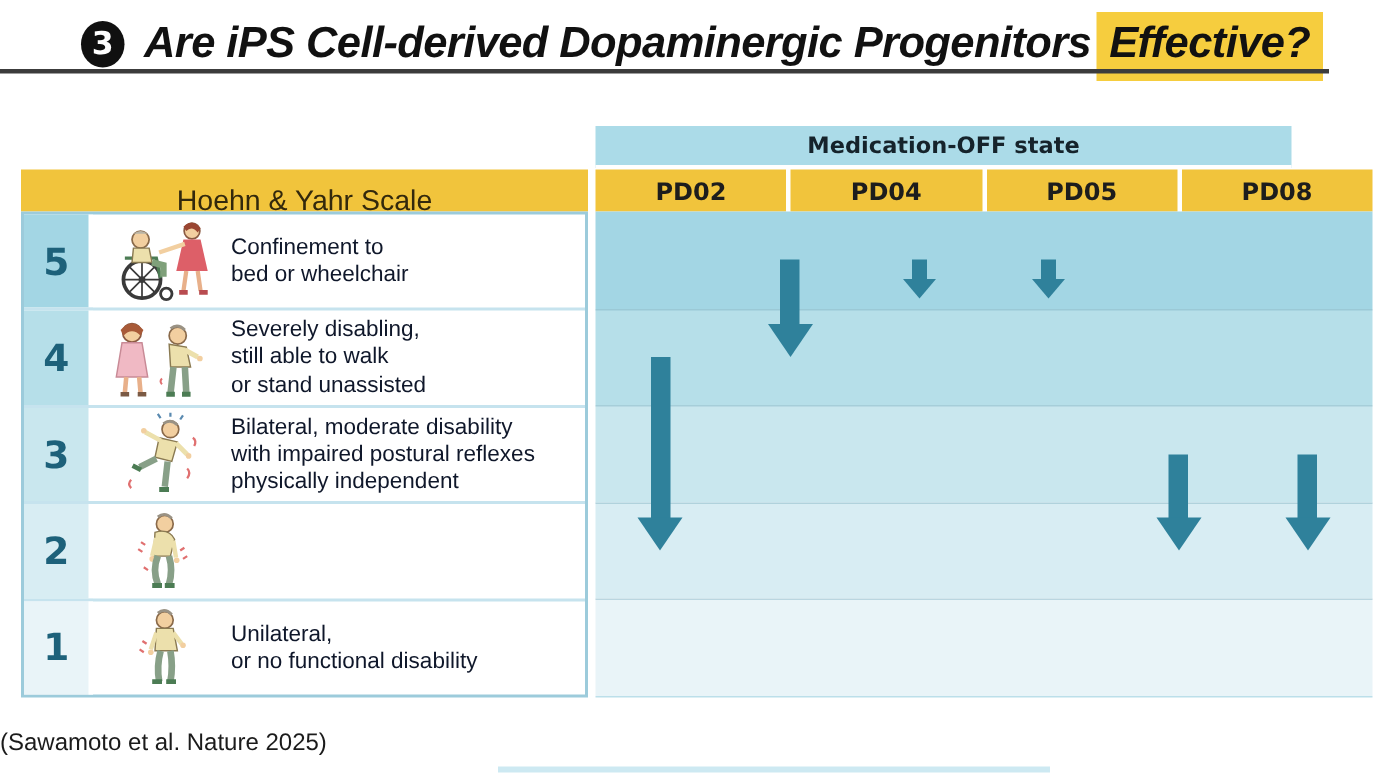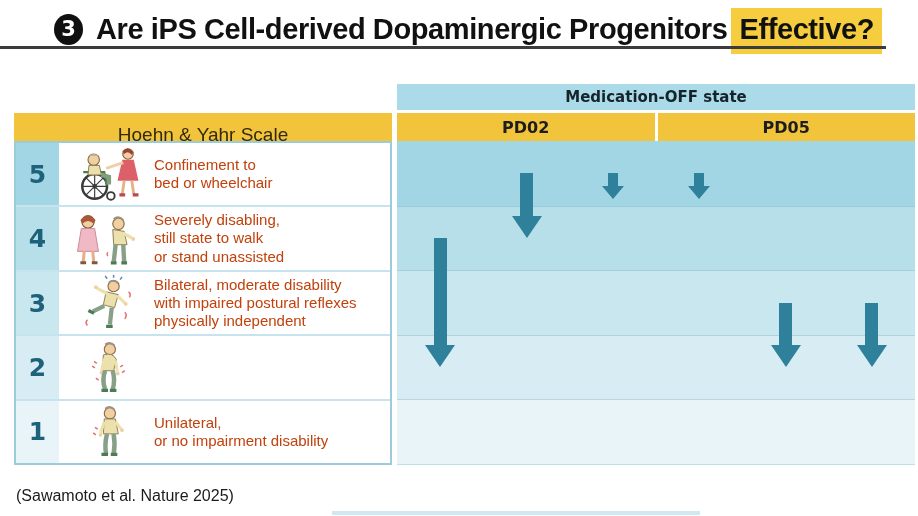--- a/index.html
+++ b/index.html
@@ -10,29 +10,29 @@
   
   .title-bar{
     position:absolute;left:54px;top:6px;height:46px;display:flex;align-items:center;gap:13px;z-index:1;
   }
   .badge{
     width:29px;height:31px;border-radius:50%;background:#101010;color:#fff;
     display:flex;align-items:center;justify-content:center;
     font-size:21px;font-weight:bold;font-family:"DejaVu Sans",sans-serif;
   }
   h1.title{
-    margin:0;font-size:29px;font-weight:bold;color:#111;letter-spacing:-0.4px;white-space:nowrap;
+    margin:0;font-size:29px;font-weight:bold;color:#111;letter-spacing:-0.4px;white-space:nowrap;font-style:italic;
   }
   h1.title mark{
     background:var(--yellow-bright);color:#111;padding:5px 8px 9px 8px;margin-left:4px;
   }
   .title-rule{position:absolute;left:0;top:46px;width:886px;height:3px;background:#3c3c3c;z-index:2;}
   
   .medoff-header{
-    position:absolute;left:397px;top:84px;width:518px;height:28px;background:var(--blue-header);
+    position:absolute;left:397px;top:84px;width:464px;height:28px;background:var(--blue-header);
     display:flex;align-items:center;justify-content:center;
     font-family:"DejaVu Sans",sans-serif;font-weight:bold;font-size:15px;color:#15232b;
     border-bottom:2px solid #fff;box-sizing:border-box;
   }
   .scale-header{
     position:absolute;left:14px;top:113px;width:378px;height:44px;background:var(--yellow);
     display:flex;align-items:center;justify-content:center;
     font-size:19px;color:#33290c;
   }
   .patient-row{
@@ -50,21 +50,21 @@
   .srow{flex:1;display:flex;align-items:stretch;min-height:0;}
   .srow + .srow{border-top:2px solid #c6e3ee;}
   .level{
     width:46px;flex:none;display:flex;align-items:center;justify-content:center;
     font-family:"DejaVu Sans",sans-serif;font-weight:bold;font-size:25px;color:var(--level-text);
     border-right:3px solid #fff;box-sizing:border-box;
   }
   .figure{width:92px;flex:none;display:flex;align-items:center;justify-content:center;}
   .desc{
     flex:1;display:flex;align-items:center;
-    font-size:15px;line-height:1.22;color:#c2410c;white-space:pre-line;padding-right:18px;
+    font-size:15px;line-height:1.22;color:#0f172a;white-space:pre-line;padding-right:18px;
   }
   
   .grid{
     position:absolute;left:397px;top:141px;width:518px;height:324px;
     border-bottom:1px solid #bcdfea;box-sizing:border-box;
   }
   .band{position:absolute;left:0;width:100%;height:20%;}
   .band + .band{border-top:1px solid rgba(110,165,185,0.38);box-sizing:border-box;}
   .arrow{
     position:absolute;transform:translateX(-50%);
@@ -72,39 +72,41 @@
   }
   .arrow .shaft{width:13px;flex:1;background:var(--teal);}
   .arrow .head{
     width:0;height:0;flex:none;margin-top:-1px;
     border-left:15px solid transparent;border-right:15px solid transparent;
     border-top:22px solid var(--teal);
   }
   .arrow.small .shaft{width:10px;}
   .arrow.small .head{border-left-width:11px;border-right-width:11px;border-top-width:13px;}
   
-  .citation{position:absolute;left:16px;top:487px;font-size:16px;color:#1b1b1b;}
+  .citation{position:absolute;left:0;top:487px;font-size:16px;color:#1b1b1b;}
   .bottom-bar{position:absolute;left:332px;top:511px;width:368px;height:4px;background:var(--bottom-bar);}
 </style>
 </head>
 <body>
 
 <div class="slide">
 
   <div class="title-bar">
     <span class="badge">3</span>
     <h1 class="title"><span>Are iPS Cell-derived Dopaminergic Progenitors</span><mark>Effective?</mark></h1>
   </div>
   <div class="title-rule"></div>
 
   <div class="medoff-header">Medication-OFF state</div>
   <div class="scale-header">Hoehn &amp; Yahr Scale</div>
   <div class="patient-row" id="patientRow">
       <div class="pcell">PD02</div>
+      <div class="pcell">PD04</div>
       <div class="pcell">PD05</div>
+      <div class="pcell">PD08</div>
     </div>
 
   <div class="scale-table">
 
     <div class="srow">
       <div class="level" style="background: rgb(163, 214, 228);">5</div>
       <div class="figure">
         <svg width="80" height="58" viewBox="0 0 84 60">
           <circle cx="28" cy="43" r="13" fill="none" stroke="#3a3a3a" stroke-width="2.6"></circle>
           <path d="M28 30 V56 M15 43 H41 M19 34 L37 52 M37 34 L19 52" stroke="#3a3a3a" stroke-width="1.2"></path>
@@ -140,21 +142,21 @@
           <path d="M48 9 q5 -4 10 1" fill="none" stroke="#9a9284" stroke-width="2"></path>
           <path d="M47 20 l12 2 l3 14 l-14 0 z" fill="#ece0ac" stroke="#8a7a52" stroke-width="1"></path>
           <path d="M58 24 l9 5" stroke="#ece0ac" stroke-width="3.6"></path>
           <circle cx="68.5" cy="30" r="2" fill="#f2cfa0"></circle>
           <path d="M50 36 l-2 18 M58 36 l1 18" stroke="#88a088" stroke-width="4.6"></path>
           <path d="M45 55 h6 M56 55 h6" stroke="#4c7c54" stroke-width="3.4"></path>
           <path d="M42 44 q-2 2 0 4" fill="none" stroke="#e07070" stroke-width="1.4"></path>
         </svg>
       </div>
       <div class="desc">Severely disabling,
-still state to walk
+still able to walk
 or stand unassisted</div>
     </div>
 
     <div class="srow">
       <div class="level" style="background: rgb(201, 231, 238);">3</div>
       <div class="figure">
         <svg width="64" height="56" viewBox="0 0 68 60">
           <circle cx="40" cy="12" r="6" fill="#f2cfa0" stroke="#8a6a4a" stroke-width="1.2"></circle>
           <path d="M35 8 q5 -4 10 1" fill="none" stroke="#9a9284" stroke-width="2"></path>
           <path d="M33 4 l-2 -3 M40 3 l0 -3 M47 5 l2 -3" stroke="#5a8ab0" stroke-width="1.6"></path>
@@ -198,21 +200,21 @@
           <path d="M26 16 h12 l3 16 h-16 z" fill="#ece0ac" stroke="#8a7a52" stroke-width="1"></path>
           <path d="M26 19 l-4 12 M38 19 l6 8" stroke="#ece0ac" stroke-width="3.2"></path>
           <circle cx="22" cy="33" r="2" fill="#f2cfa0"></circle>
             <circle cx="45" cy="28" r="2" fill="#f2cfa0"></circle>
           <path d="M29 32 q-3 11 -1 22 M36 32 q2 11 0 22" stroke="#88a088" stroke-width="4.8"></path>
           <path d="M23 54 h7 M33 54 h7" stroke="#4c7c54" stroke-width="3.4"></path>
           <path d="M16 25 l3 2 M14 31 l3 2" stroke="#e07070" stroke-width="1.6"></path>
         </svg>
       </div>
       <div class="desc">Unilateral,
-or no impairment disability</div>
+or no functional disability</div>
     </div>
 
   </div>
 
   <div class="grid" id="grid">
       <div class="band" style="top: 0%; background: rgb(163, 214, 228);"></div>
       <div class="band" style="top: 20%; background: rgb(182, 223, 233);"></div>
       <div class="band" style="top: 40%; background: rgb(201, 231, 238);"></div>
       <div class="band" style="top: 60%; background: rgb(216, 237, 243);"></div>
       <div class="band" style="top: 80%; background: rgb(233, 244, 248);"></div>

